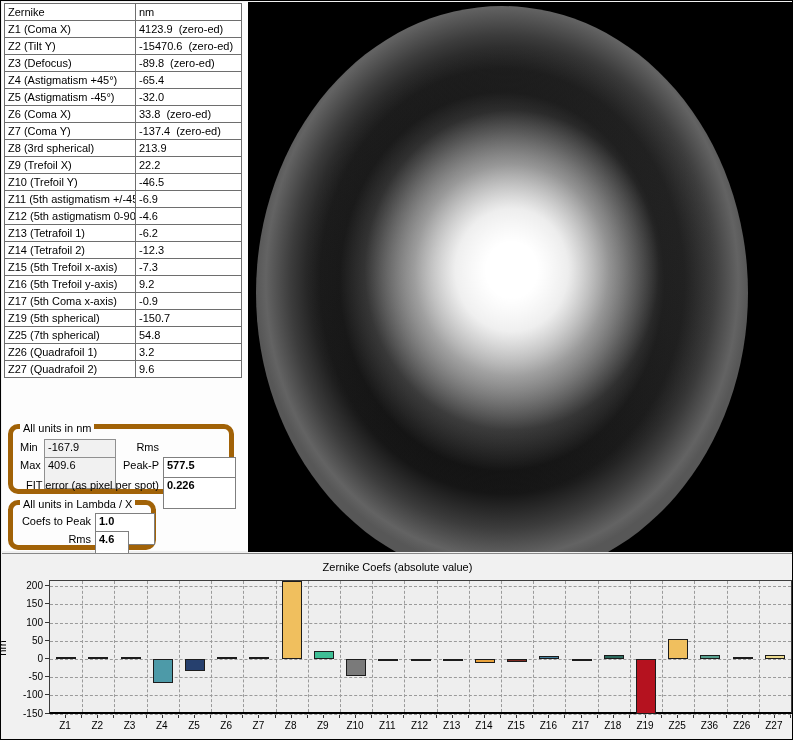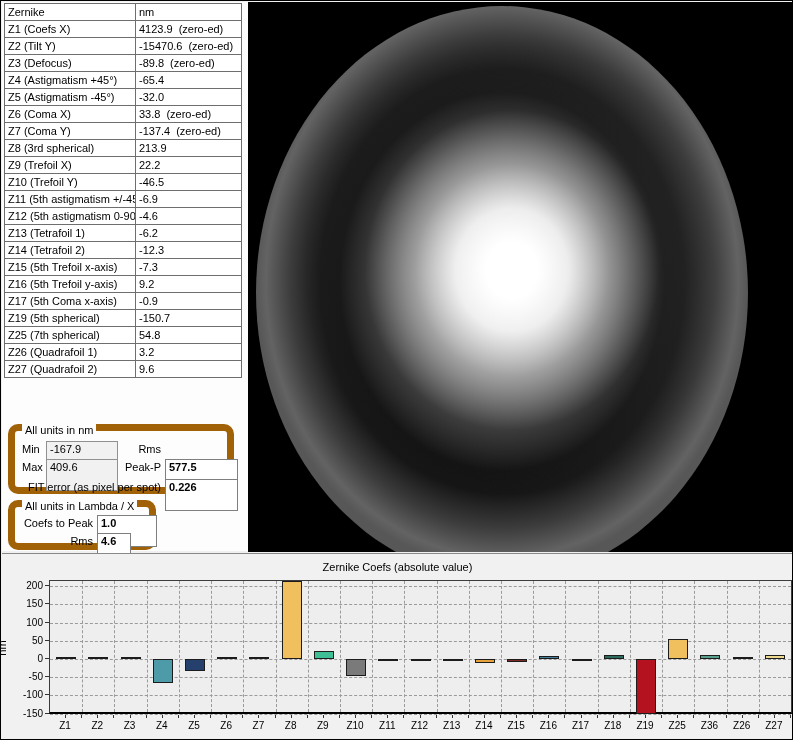--- a/index.html
+++ b/index.html
@@ -26,21 +26,21 @@
     border: 1px solid #6e6e6e; background: #fff;
     font-weight: normal; text-align: left;
     height: 17px; padding: 0 3px; overflow: hidden; white-space: nowrap;
   }
   .zernike-table col.c1 { width: 131px; }
   .zernike-table col.c2 { width: 106px; }
   .note { margin-left: 6px; }
 
   
   .groupbox {
-    position: absolute; border: 7px solid #a16207; border-radius: 10px;
+    position: absolute; border: 5px solid #a16207; border-radius: 10px;
     background: #fdfdfd;
   }
   .groupbox > .legend {
     position: absolute; top: -7px; left: 7px; background: #fdfdfd;
     padding: 0 3px; font-size: 11px;
   }
   .gb-nm { left: 6px; top: 422px; width: 226px; height: 70px; }
   .gb-lambda { left: 6px; top: 498px; width: 148px; height: 50px; }
 
   .stat-label { position: absolute; font-size: 11px; white-space: nowrap; }
@@ -108,21 +108,21 @@
           <col class="c2">
         </colgroup>
       <thead>
         <tr>
           <th>Zernike</th>
           <th>nm</th>
         </tr>
       </thead>
       <tbody id="zernike-rows">
           <tr>
-            <td>Z1 (Coefs X)</td>
+            <td>Z1 (Coma X)</td>
             <td>4123.9<span class="note">(zero-ed)</span></td>
           </tr>
           <tr>
             <td>Z2 (Tilt Y)</td>
             <td>-15470.6<span class="note">(zero-ed)</span></td>
           </tr>
           <tr>
             <td>Z3 (Defocus)</td>
             <td>-89.8<span class="note">(zero-ed)</span></td>
           </tr>

